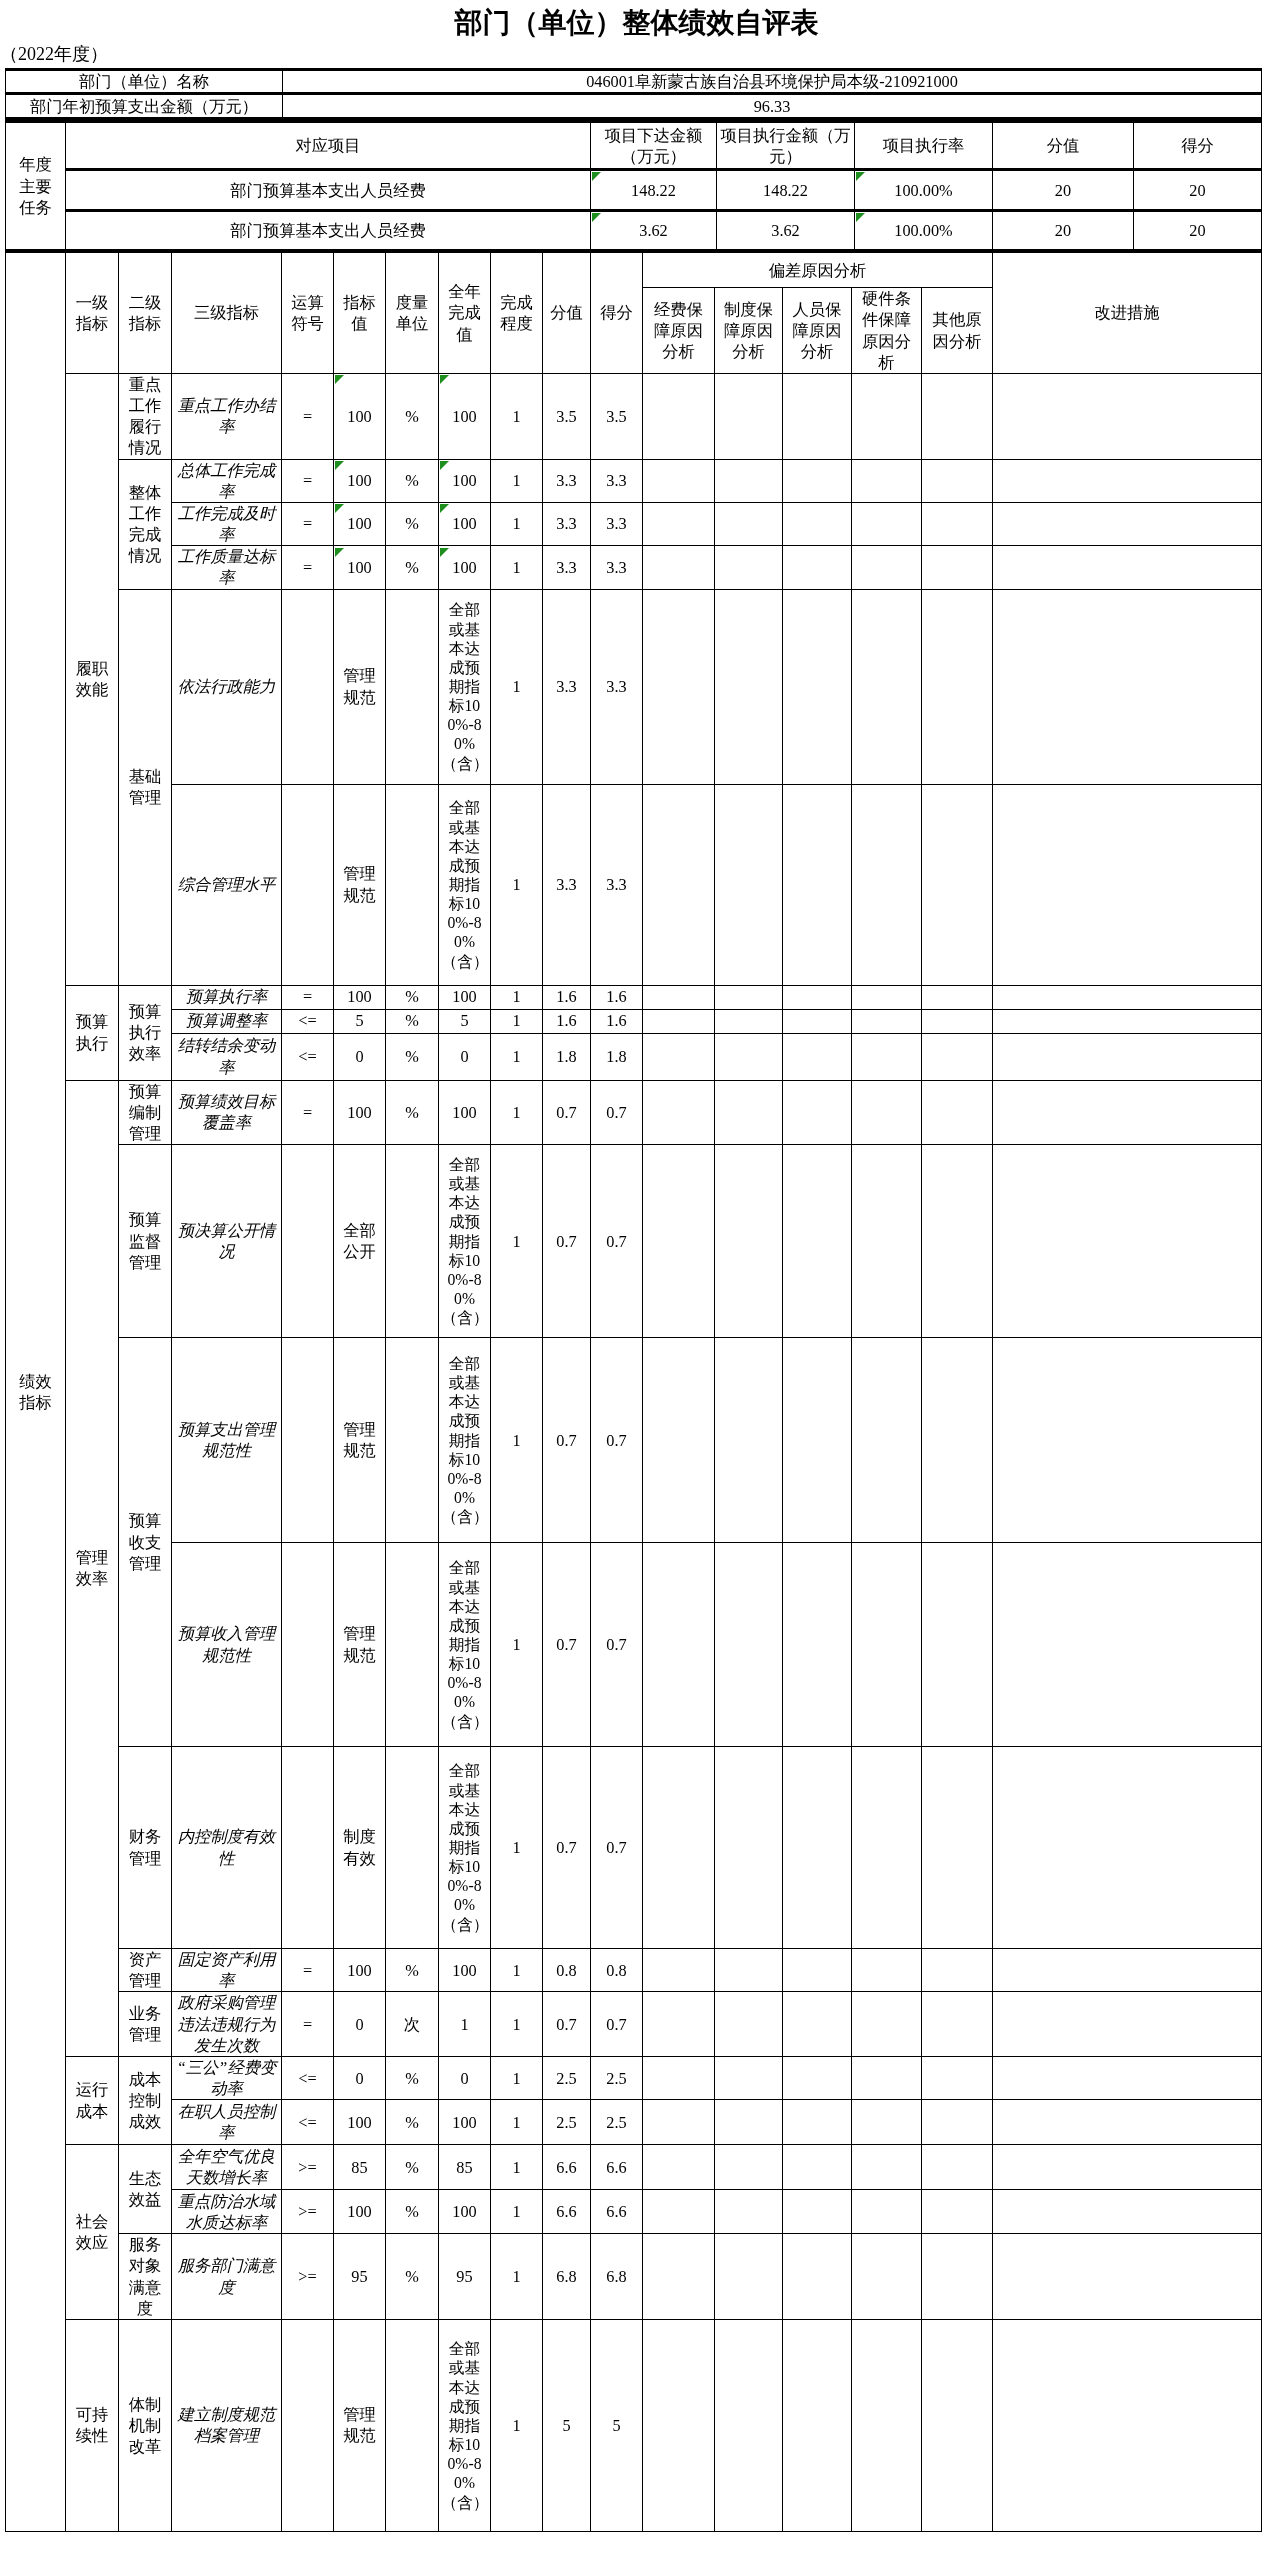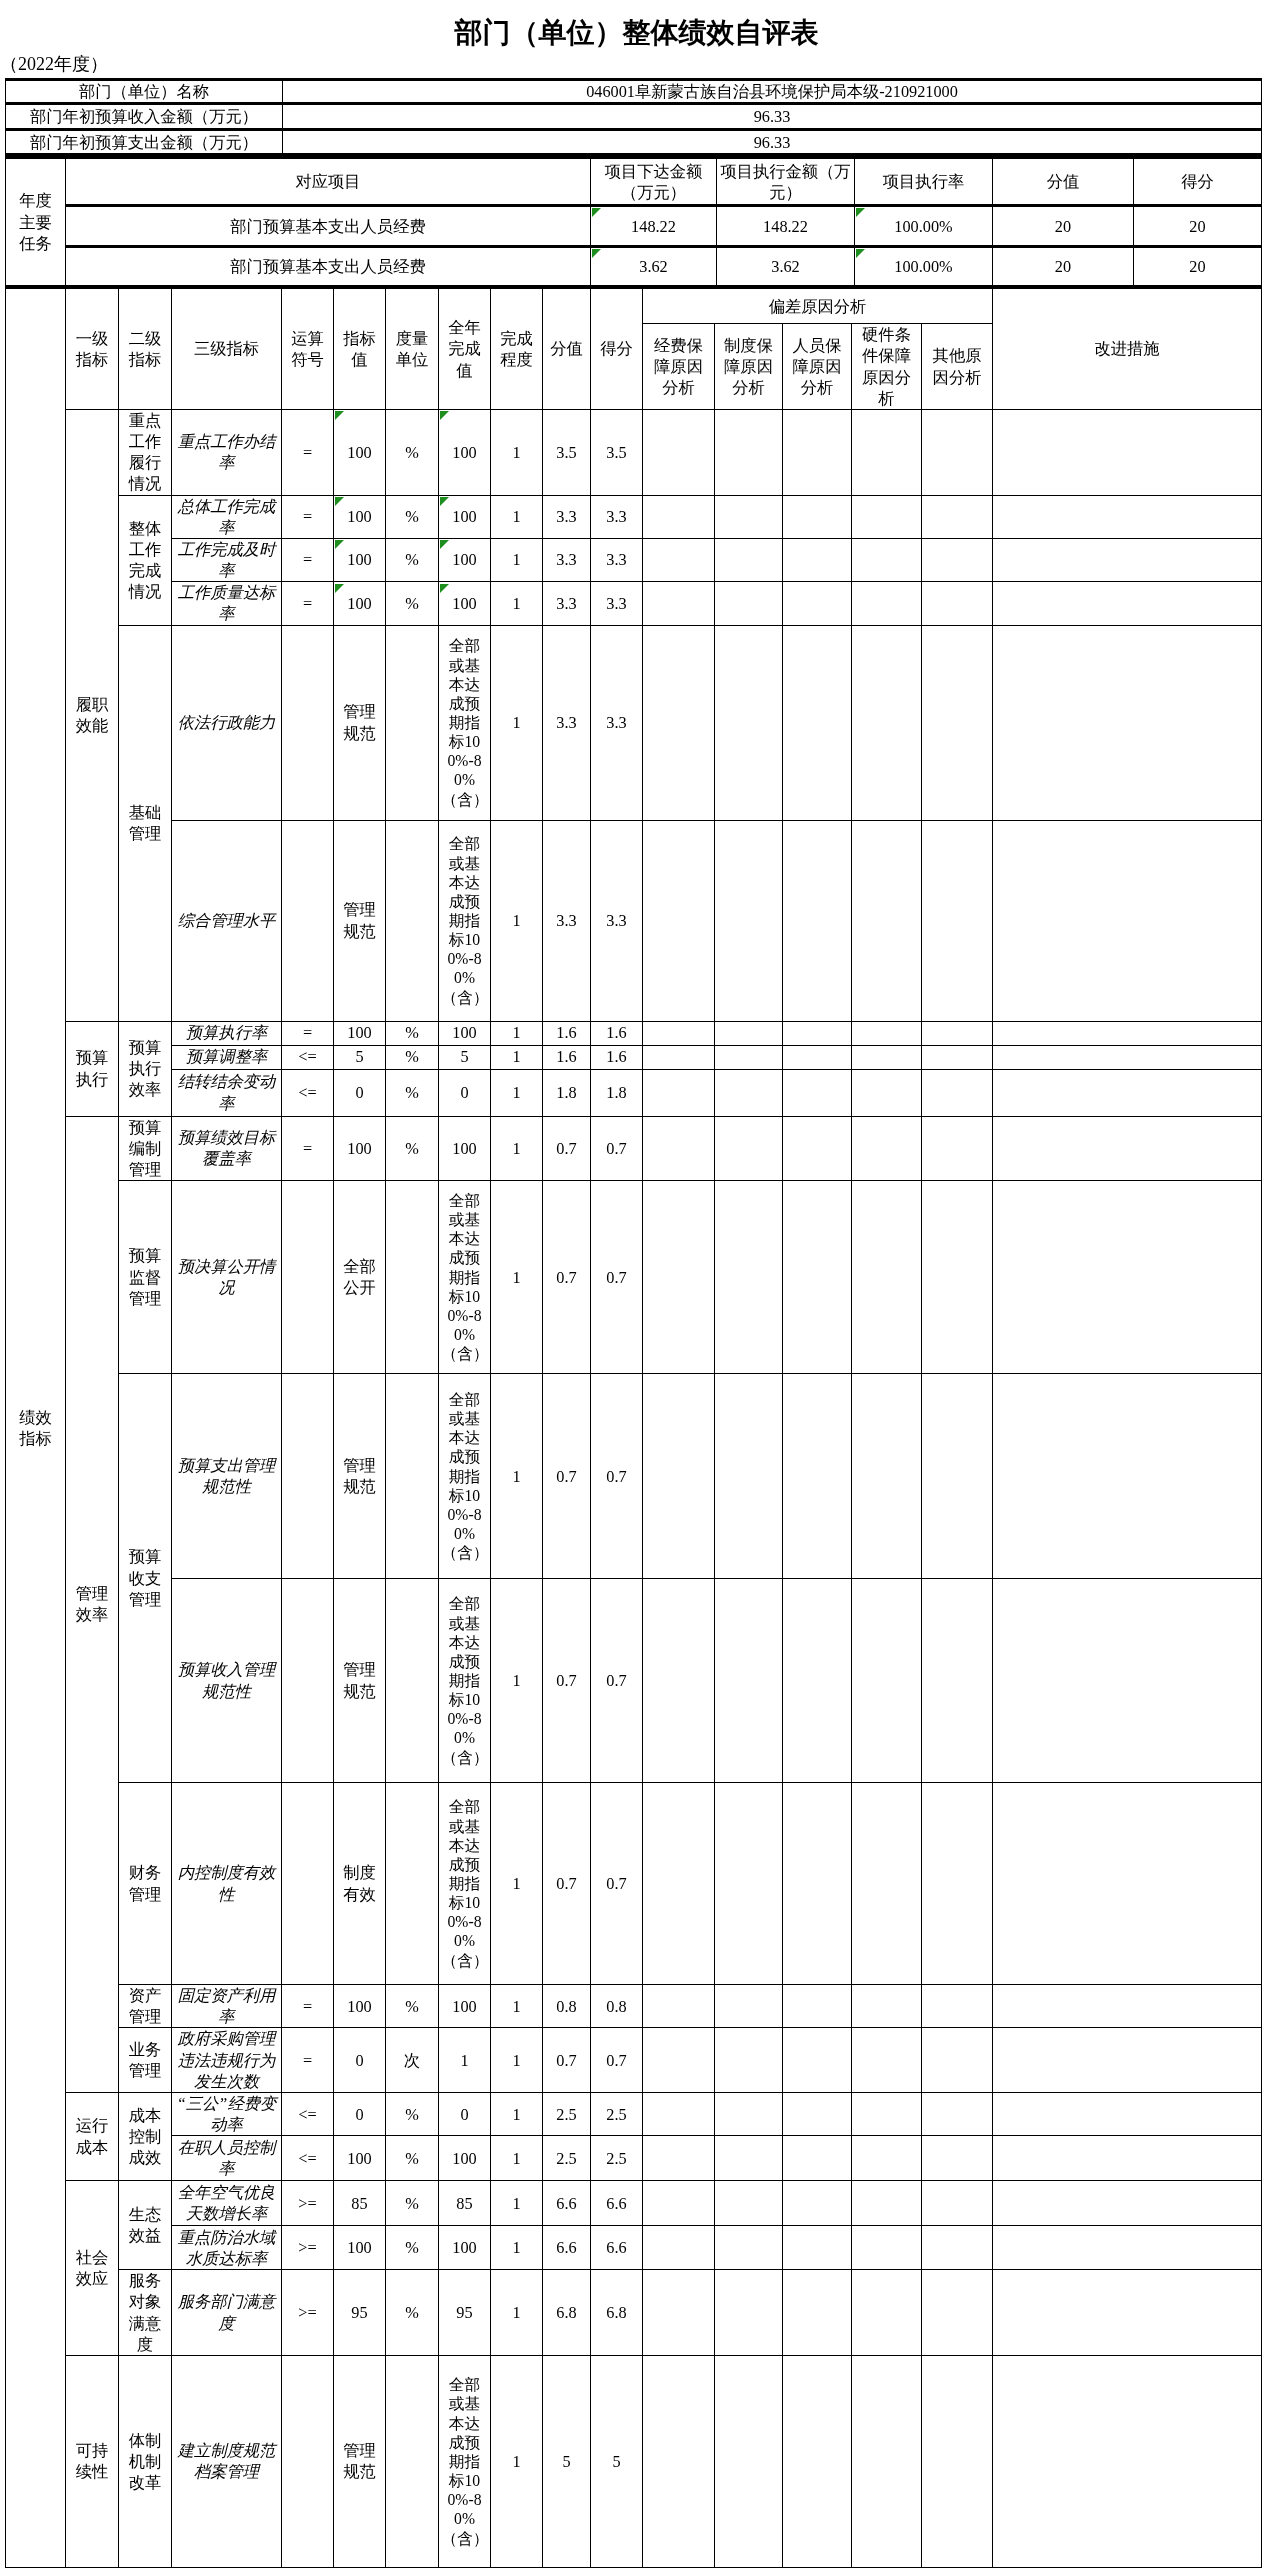--- a/index.html
+++ b/index.html
@@ -1,17 +1,17 @@
 <!DOCTYPE html>
 <html style="--tri-color: #1e8e1e;font-size:10px"><head>
 <meta charset="utf-8">
 <style>
   html,body{margin:0;padding:0;background:#fff;color:#000;}
   body{width:1273px;font-family:"Liberation Serif","DejaVu Serif",serif;}
-  .title{font-size:28px;font-weight:bold;text-align:center;padding-top:15px;line-height:35px;}
+  .title{font-size:28px;font-weight:bold;text-align:center;padding-top:5px;line-height:35px;}
   .subtitle{font-size:18px;text-align:left;line-height:28px;}
   .wrap{margin-left:5px;width:1256px;}
   table{border-collapse:collapse;table-layout:fixed;width:1256px;}
   td{border:1.3px solid #000;text-align:center;vertical-align:middle;font-size:16.3px;line-height:1.3;padding:0 3.8px;overflow:hidden;word-break:break-word;}
   .secA td,.secB td,.secC td,.secE td{border-top-width:3.1px;border-bottom-width:3.1px;}
   .secD td{border-top-width:1.9px;border-bottom-width:1.9px;}
   .lab{padding:0 6.3px;}
   .l12{padding:0 5px;}
   .l3c{padding:0 3.8px;font-style:italic;}
   .hdr{padding:0 2.5px;}
@@ -31,24 +31,20 @@
 
   <table class="secA">
     <colgroup>
         <col style="width:277px">
         <col style="width:979px">
       </colgroup>
     <tbody>
         <tr style="height:21.4px">
       <td class="lab">部门（单位）名称</td>
       <td>046001阜新蒙古族自治县环境保护局本级-210921000</td>
-    </tr>
-    <tr style="height:26px">
-      <td class="lab">部门年初预算收入金额（万元）</td>
-      <td>96.33</td>
     </tr>
     <tr style="height:25px">
       <td class="lab">部门年初预算支出金额（万元）</td>
       <td>96.33</td>
     </tr>
   </tbody>
     </table>
 
   <table class="secB">
     <colgroup>

